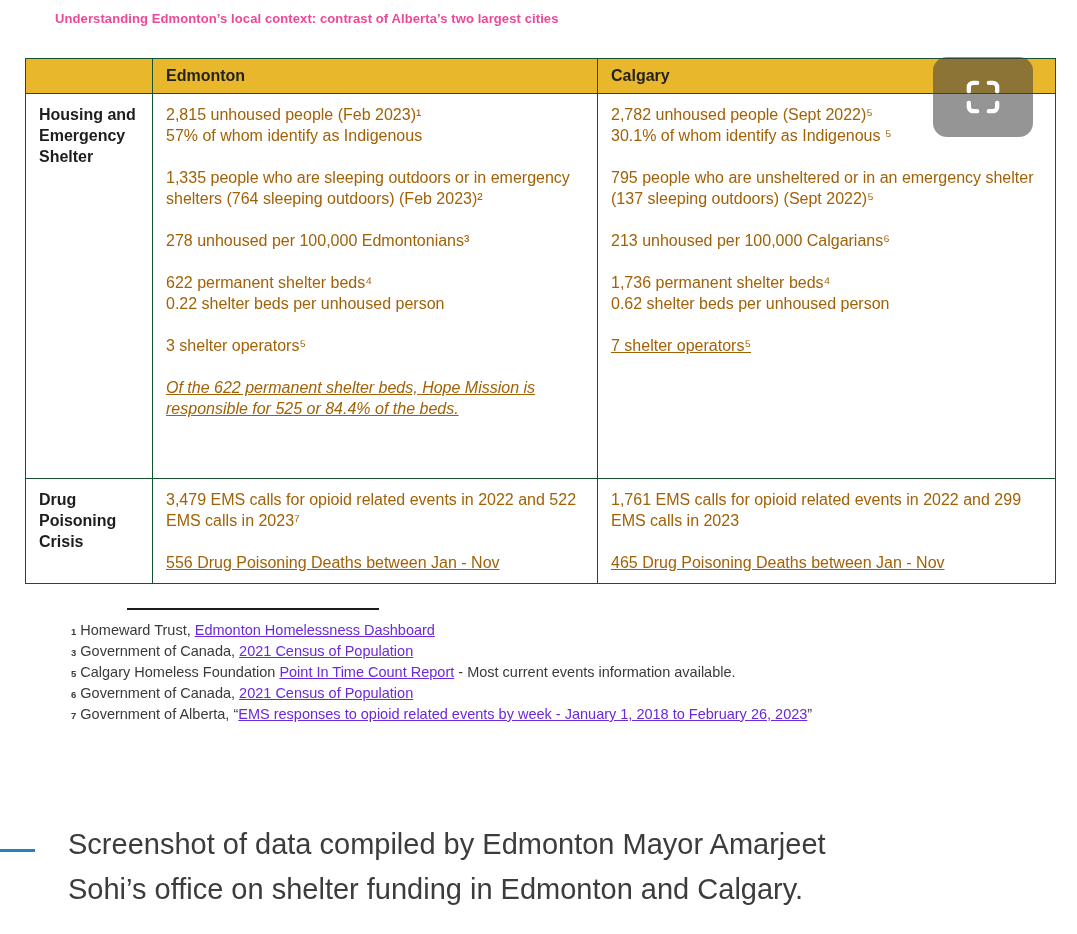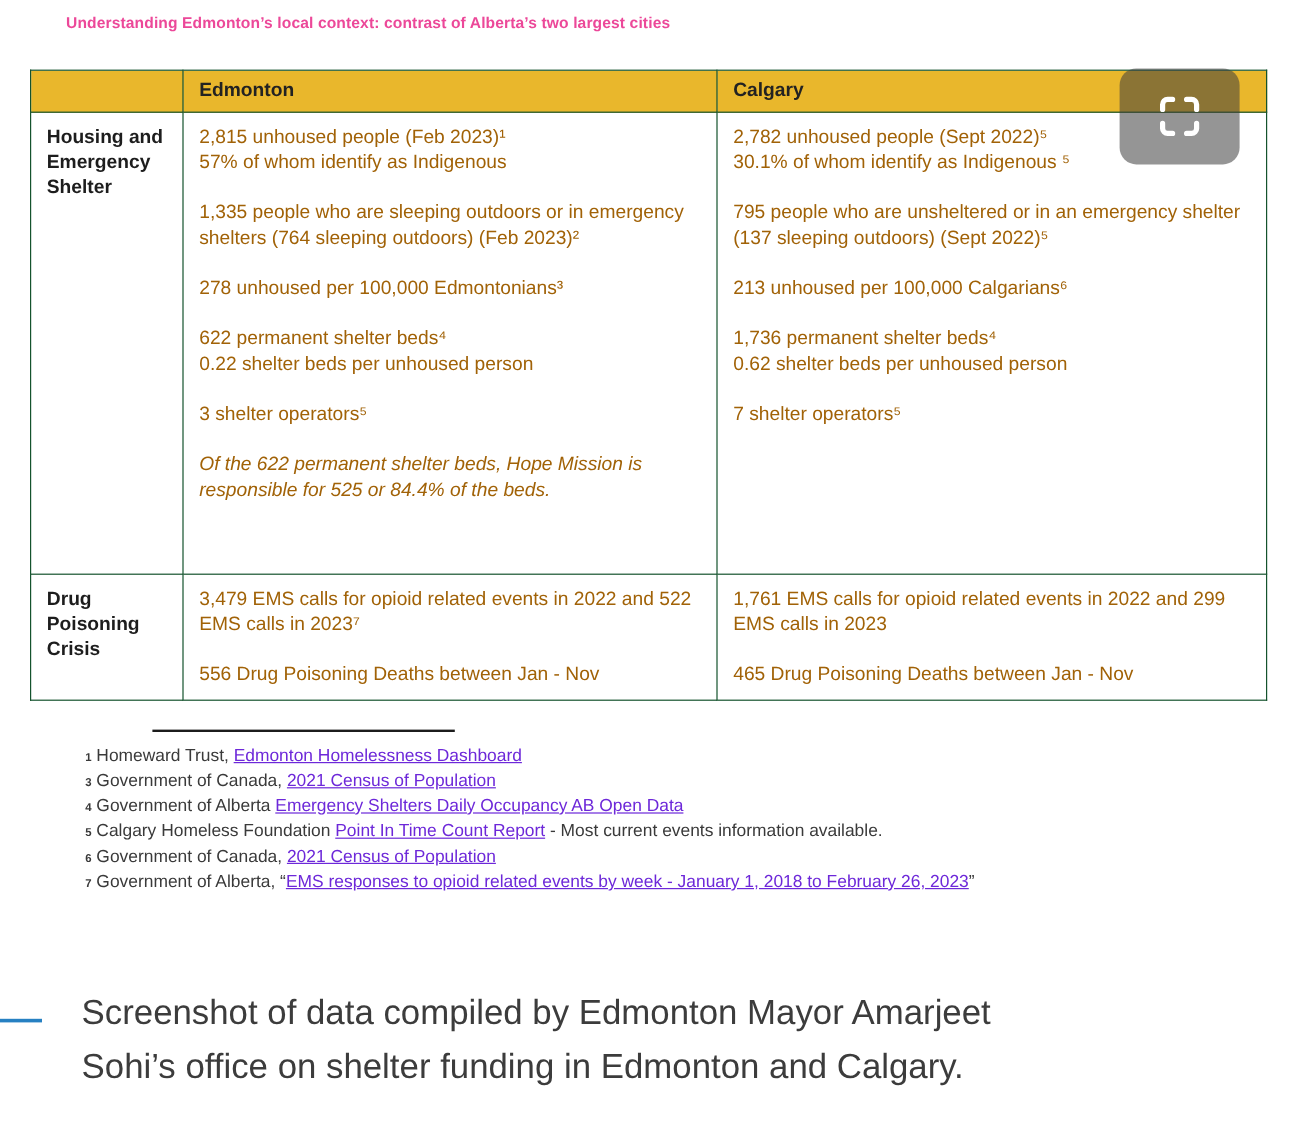--- a/index.html
+++ b/index.html
@@ -16,21 +16,21 @@
   th,td{
     border:1px solid #14532d;vertical-align:top;text-align:left;
     padding:10px 13px;
   }
   thead th{
     background:#E9B72C;font-size:16px;font-weight:700;color:#222222;
     height:22px;vertical-align:middle;padding:6px 13px;
   }
   td{font-size:16px;line-height:21px;color:#a16207;}
   td p{margin:0 0 21px;white-space:pre-line;}
-  td p:last-child{margin-bottom:0;}
+  td p:last-child{margin-bottom:0;text-decoration:underline;}
   .label-cell{font-weight:700;color:#1d1d1d;}
   .row-housing td{height:364px;}
   .row-drug td{height:84px;}
   .italic-note{font-style:italic;}
   .fs-btn{
     position:absolute;left:933px;top:57px;width:100px;height:80px;
     background:rgba(62,62,62,.55);border-radius:14px;border:none;
     display:flex;align-items:center;justify-content:center;cursor:pointer;
   }
   .footnotes{
@@ -118,21 +118,20 @@
 </button>
 
 <div class="footnotes">
   <div class="fn-divider"></div>
 
   <div><span class="fn-sup">1</span><span>Homeward Trust, </span><a class="fn-link">Edmonton Homelessness Dashboard</a><span></span></div>
 
 
   <div><span class="fn-sup">3</span><span>Government of Canada, </span><a class="fn-link">2021 Census of Population</a><span></span></div>
 
-  <div><span class="fn-sup">4</span><span>Government of Alberta </span><a class="fn-link">Emergency Shelters Daily Occupancy AB Open Data</a><span></span></div>
 
   <div><span class="fn-sup">5</span><span>Calgary Homeless Foundation </span><a class="fn-link">Point In Time Count Report</a><span> - Most current events information available.</span></div>
 
   <div><span class="fn-sup">6</span><span>Government of Canada, </span><a class="fn-link">2021 Census of Population</a><span></span></div>
 
   <div><span class="fn-sup">7</span><span>Government of Alberta, “</span><a class="fn-link">EMS responses to opioid related events by week - January 1, 2018 to February 26, 2023</a><span>”</span></div>
 </div>
 
 <div class="caption-dash"></div>
 <div class="caption">Screenshot of data compiled by Edmonton Mayor Amarjeet

